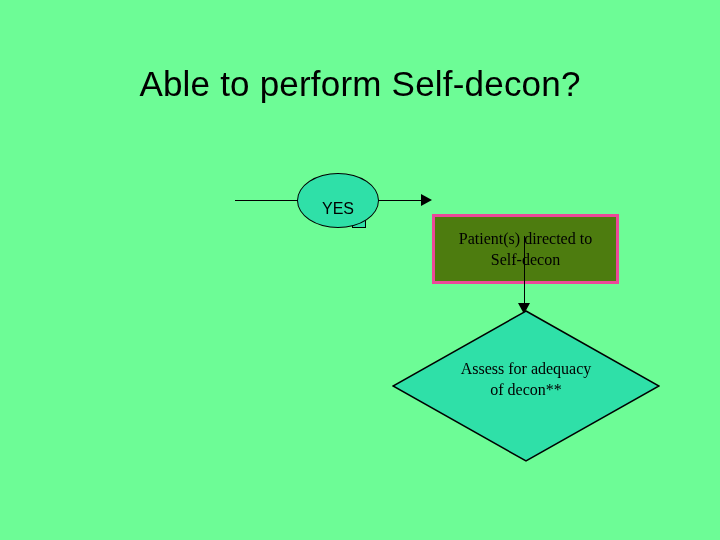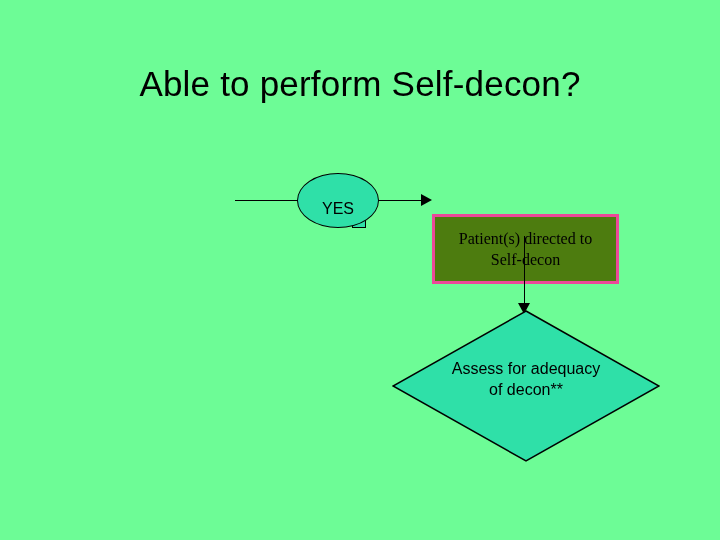--- a/index.html
+++ b/index.html
@@ -146,21 +146,21 @@
   }
   #decision svg {
     display: block;
   }
   #decision-text {
     position: absolute;
     left: 392px;
     top: 358px;
     width: 268px;
     text-align: center;
-    font-family: Liberation Sans, sans-serif;
+    font-family: Liberation Serif, serif;
     font-size: 16px;
     line-height: 21px;
     color: #000000;
     white-space: pre-line;
   }
 </style>
 </head>
 <body>
 
 <div id="slide">

